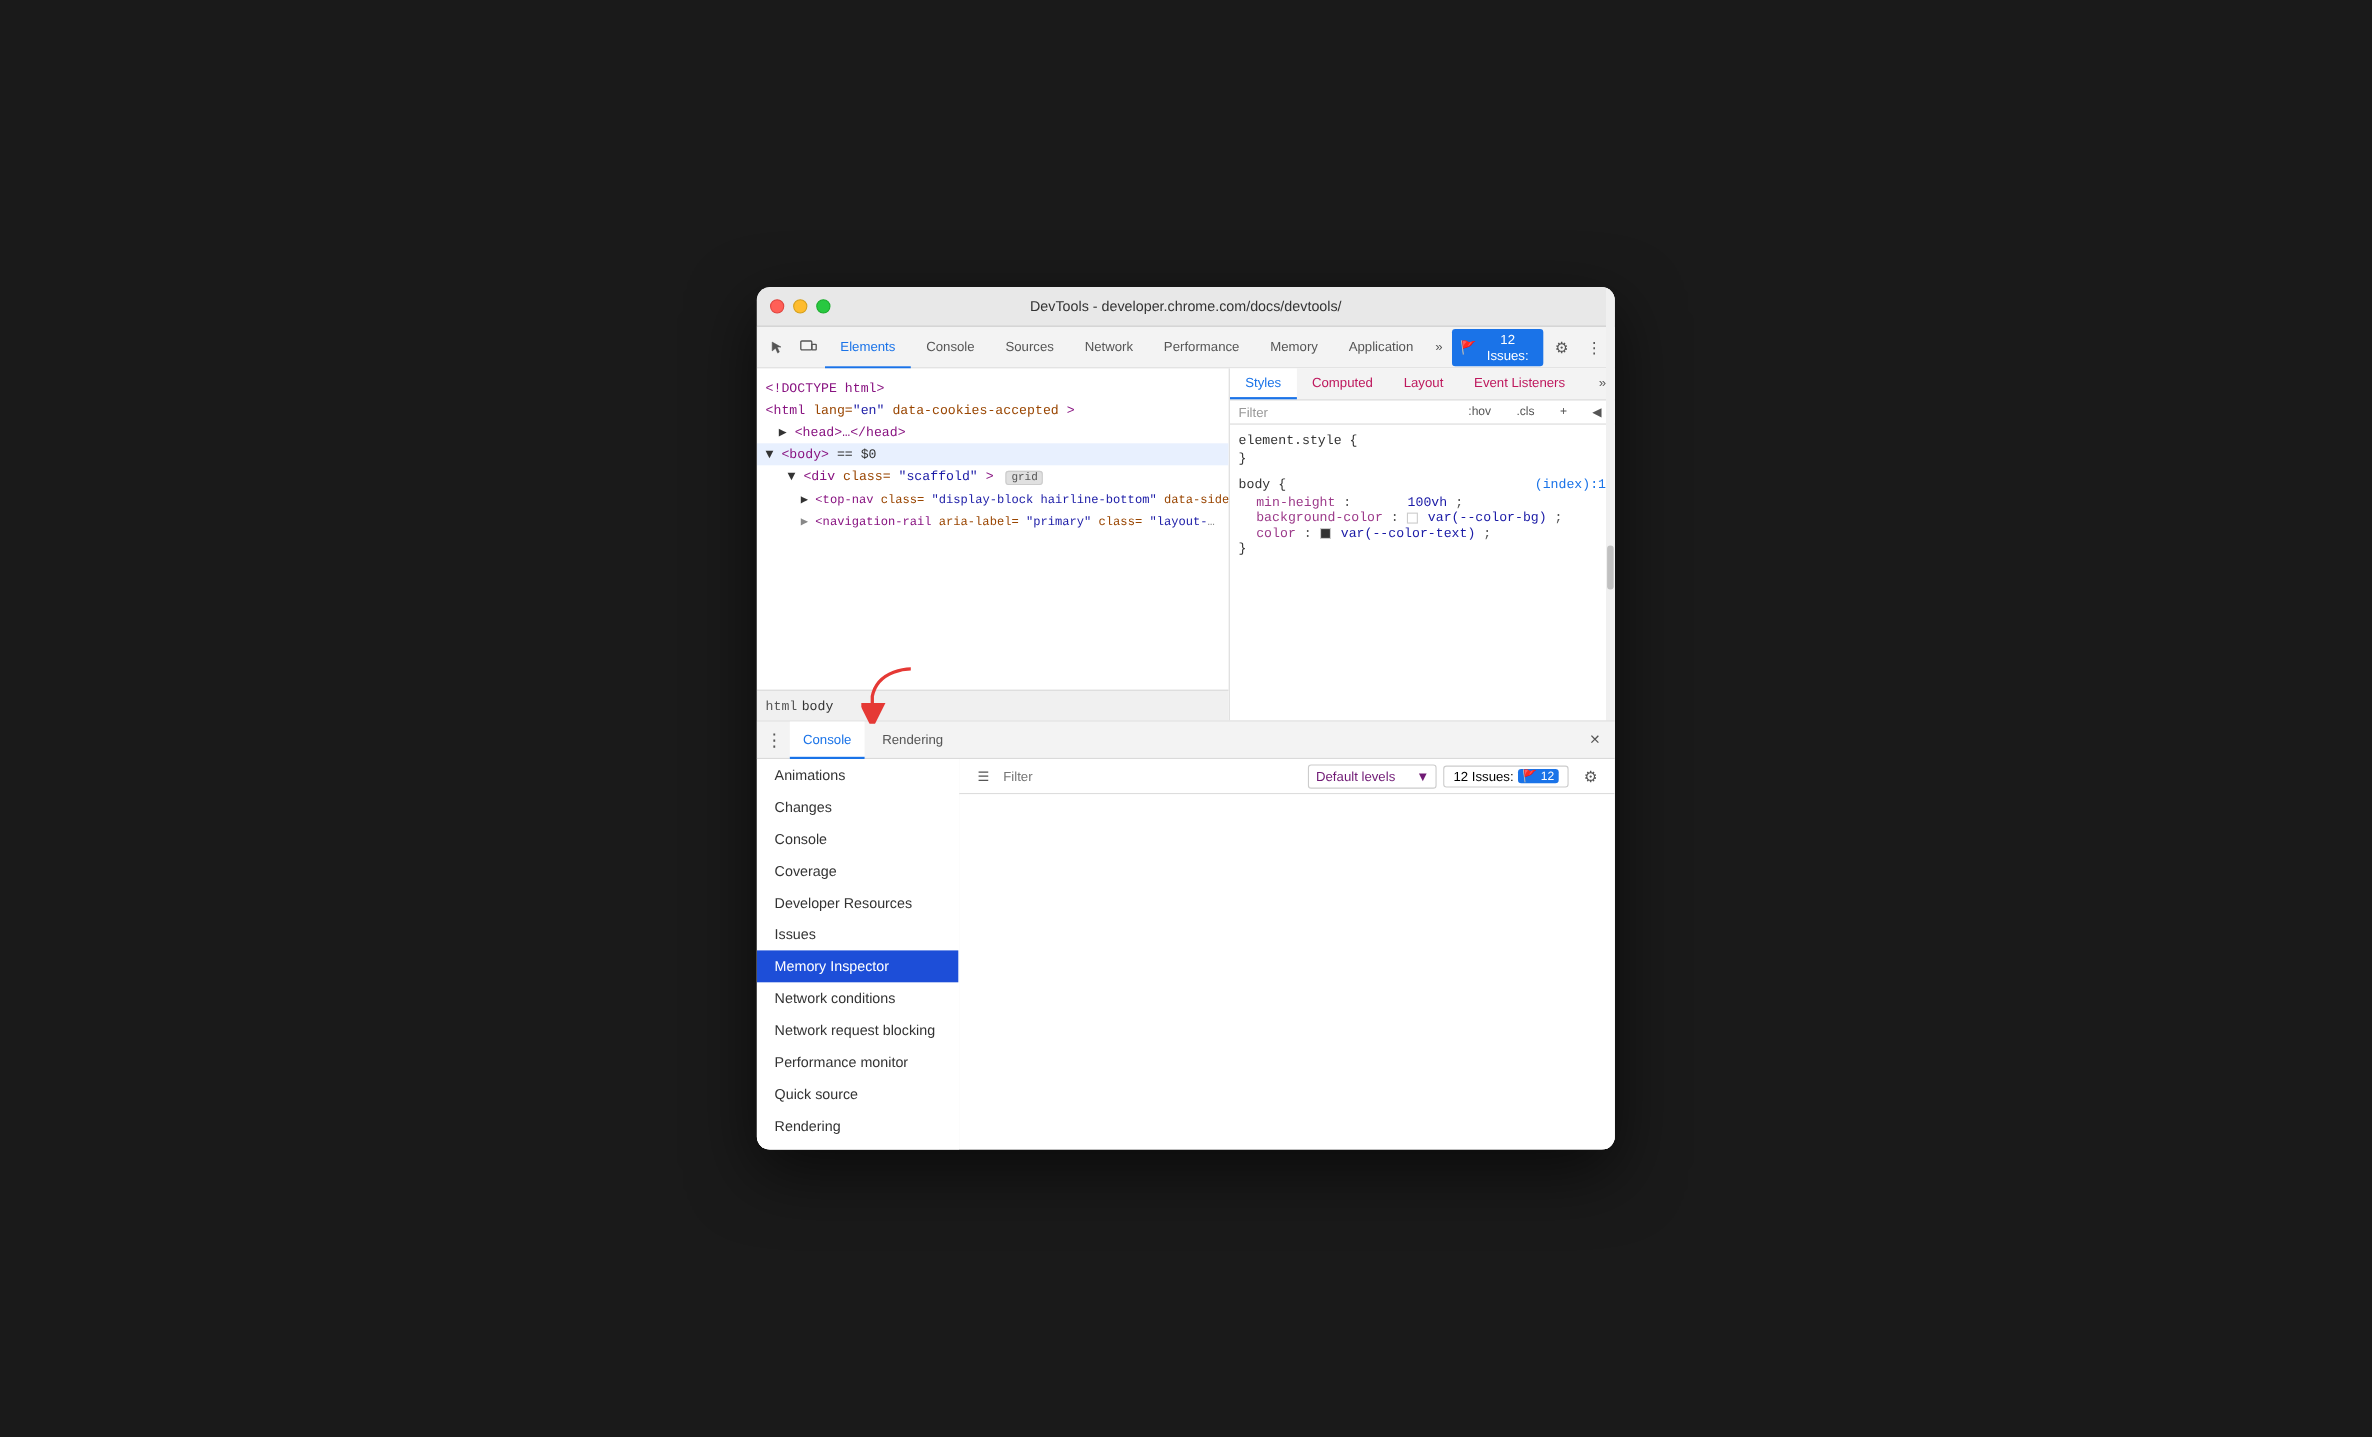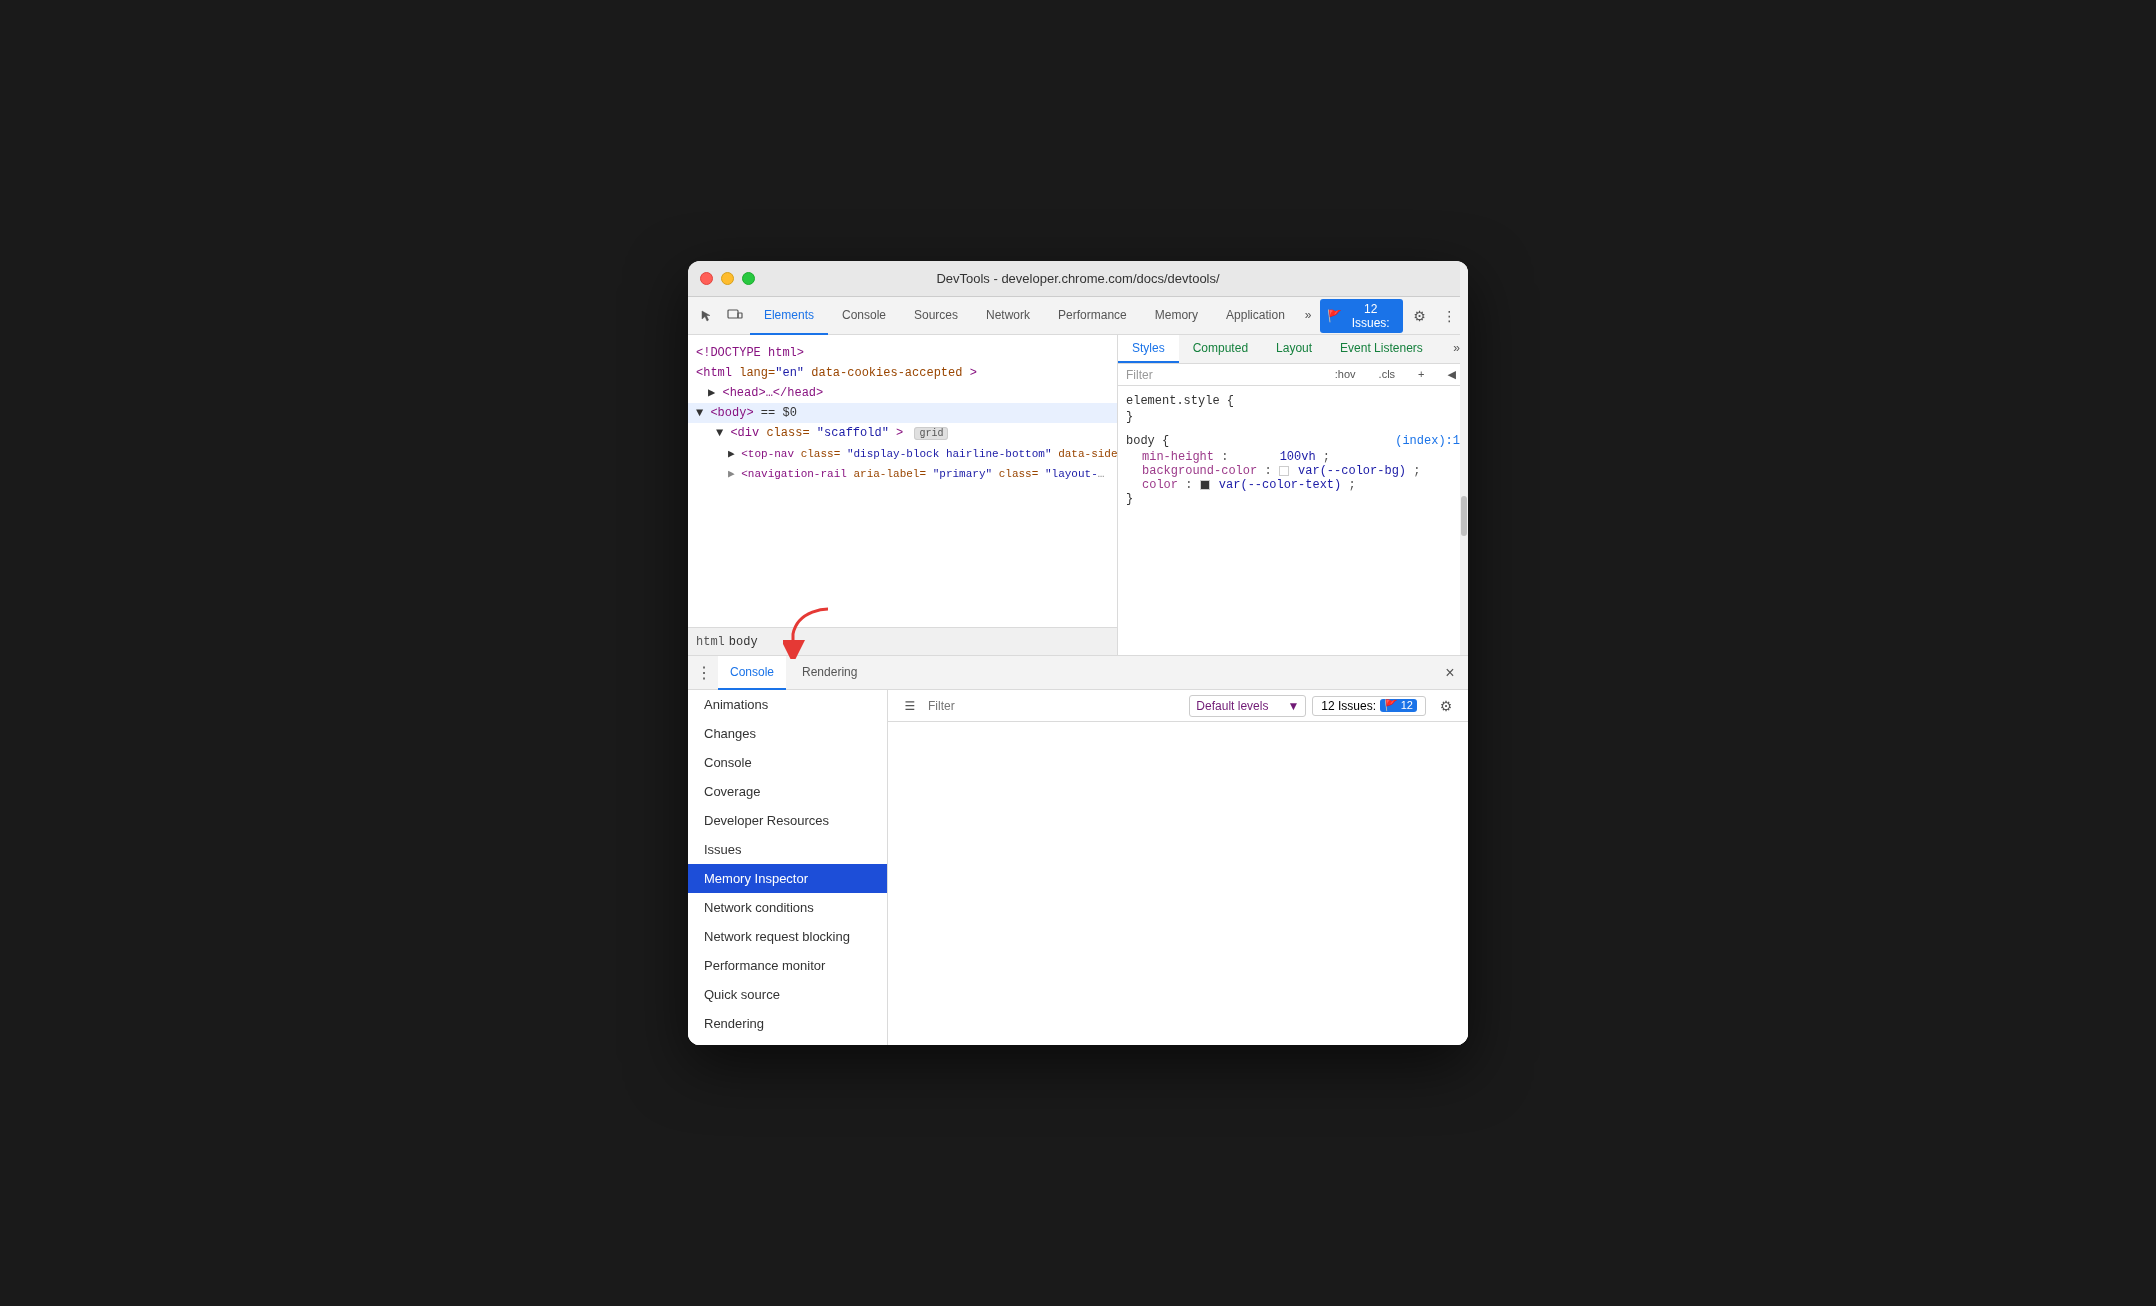--- a/index.html
+++ b/index.html
@@ -189,21 +189,21 @@
     }
     .styles-tabs {
       display: flex;
       border-bottom: 1px solid #dadada;
       background: #f3f3f3;
       align-items: stretch;
     }
     .styles-tab {
       padding: 6px 14px;
       font-size: 12px;
-      color: #15803d;
+      color: #be185d;
       cursor: pointer;
       border-bottom: 2px solid transparent;
     }
     .styles-tab.active {
       color: #1a73e8;
       border-bottom: 2px solid #1a73e8;
       background: white;
     }
     .styles-tab-more { margin-left: auto; padding: 6px 8px; color: #555; cursor: pointer; }
 
@@ -297,21 +297,21 @@
 
     
     .drawer-content {
       display: flex;
       flex: 1;
       overflow: hidden;
     }
 
     
     .dropdown-menu {
-      width: 200px;
+      width: 184px;
       background: white;
       border-right: 1px solid #dadada;
       overflow-y: auto;
       flex-shrink: 0;
     }
     .menu-item {
       padding: 7px 16px;
       font-size: 13px;
       color: #333;
       cursor: pointer;

